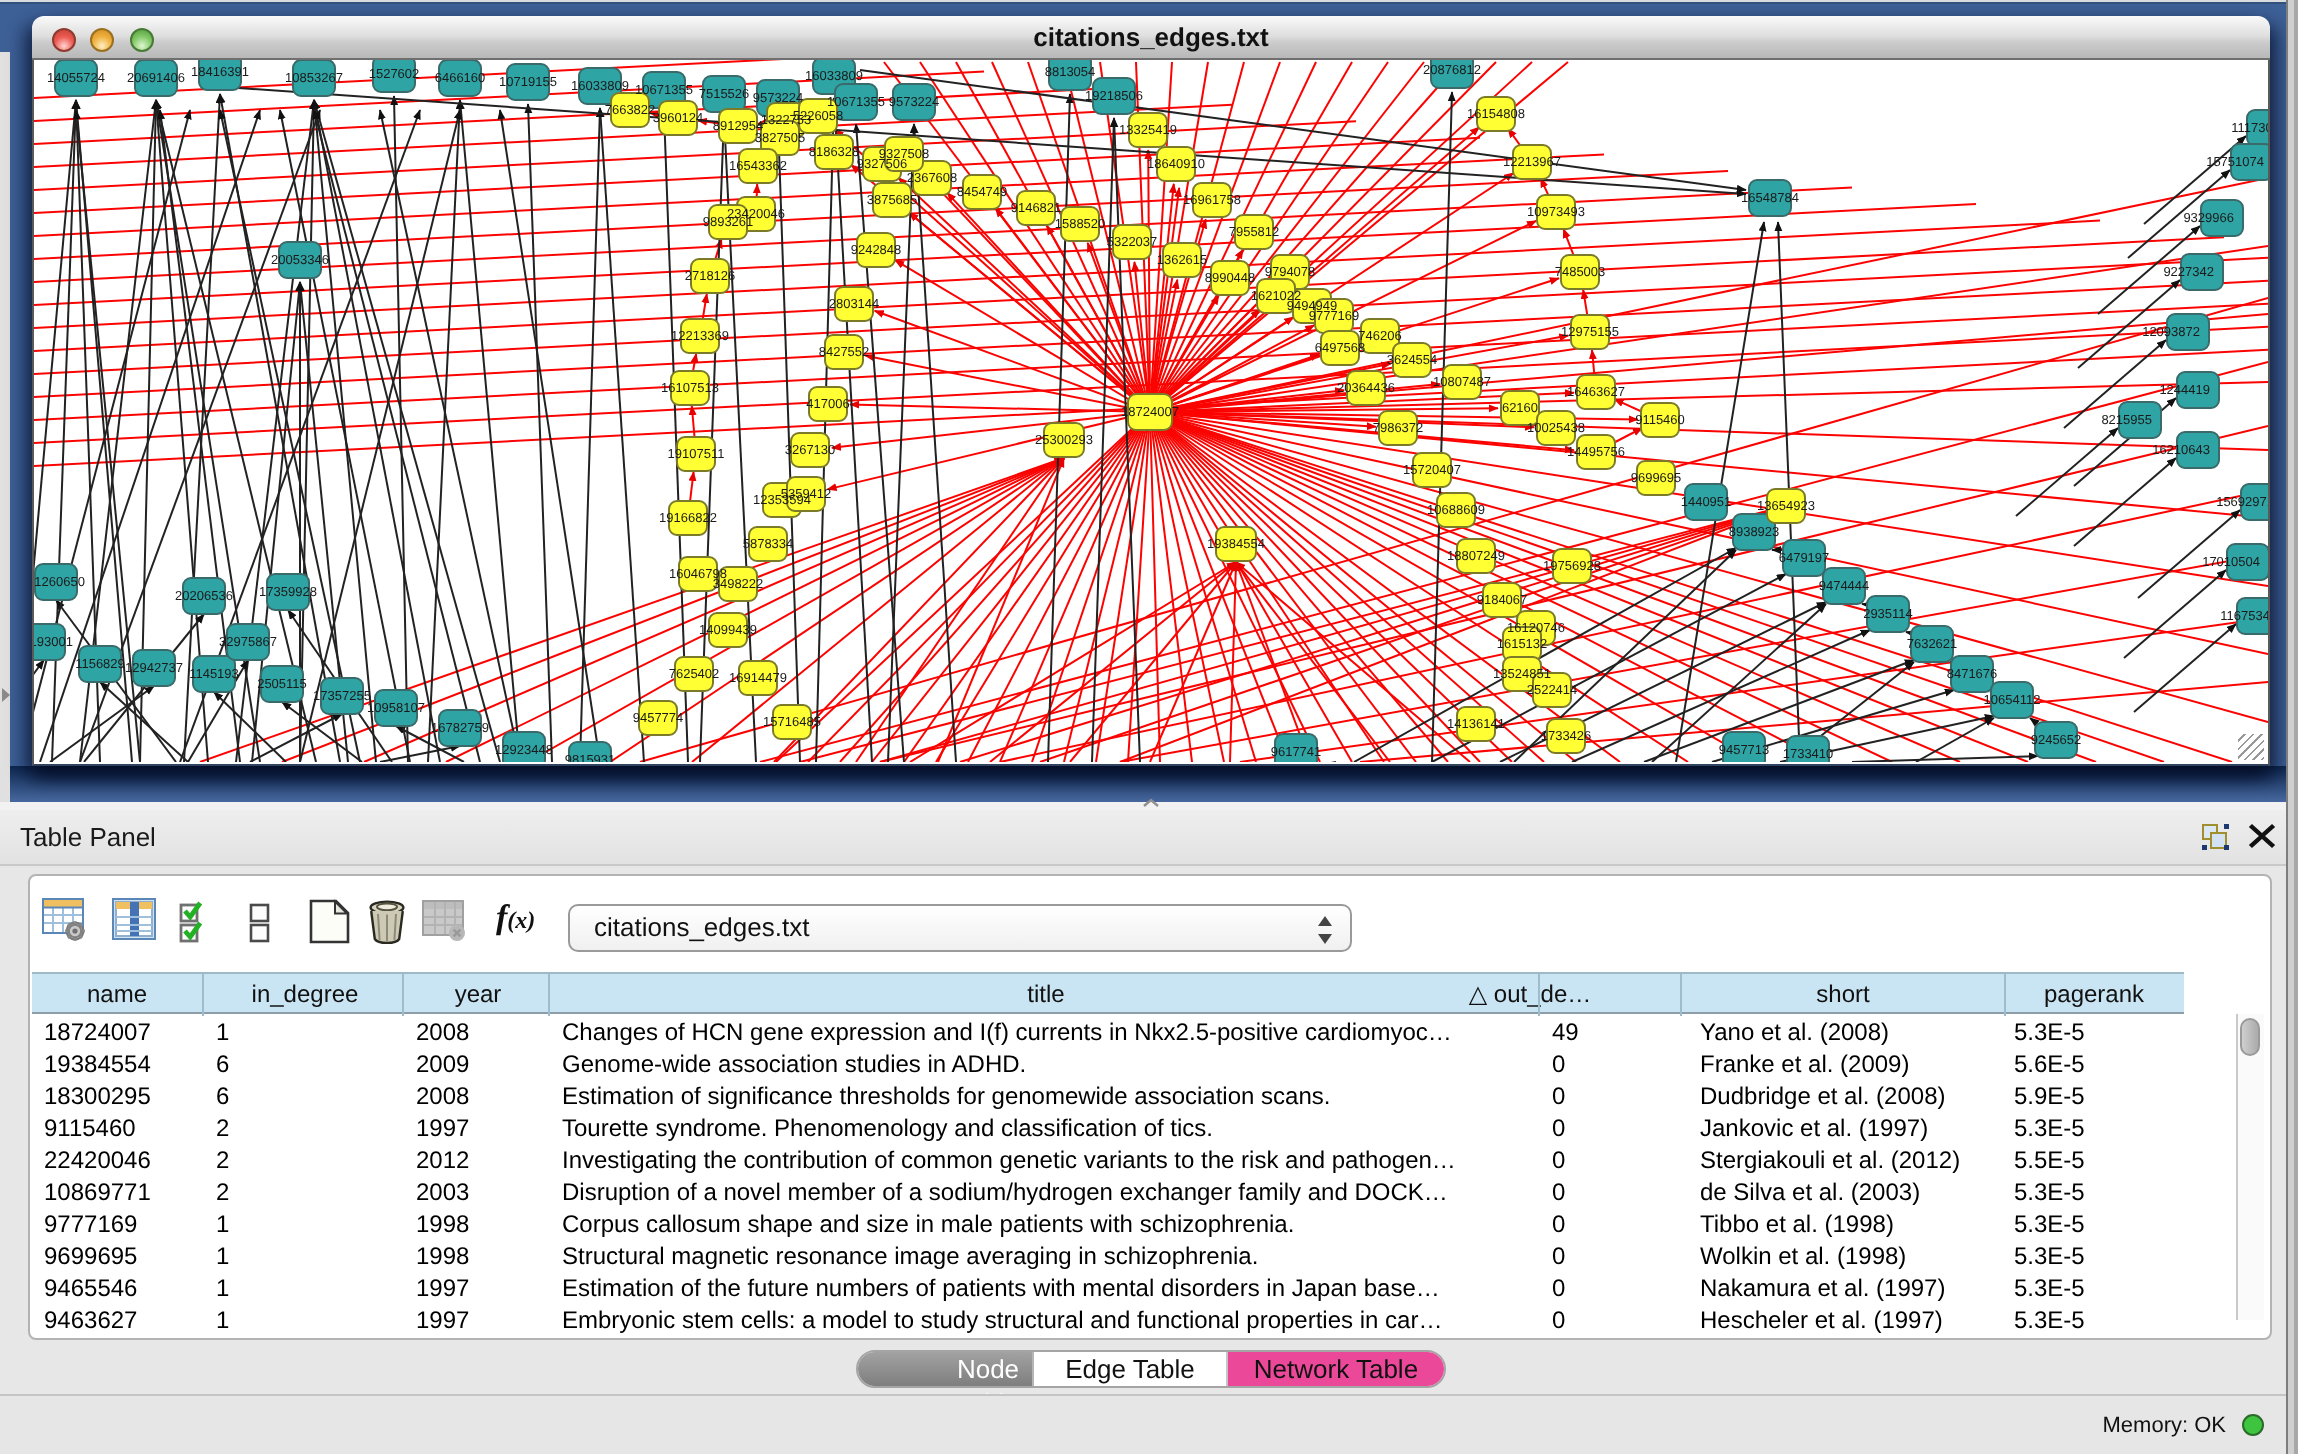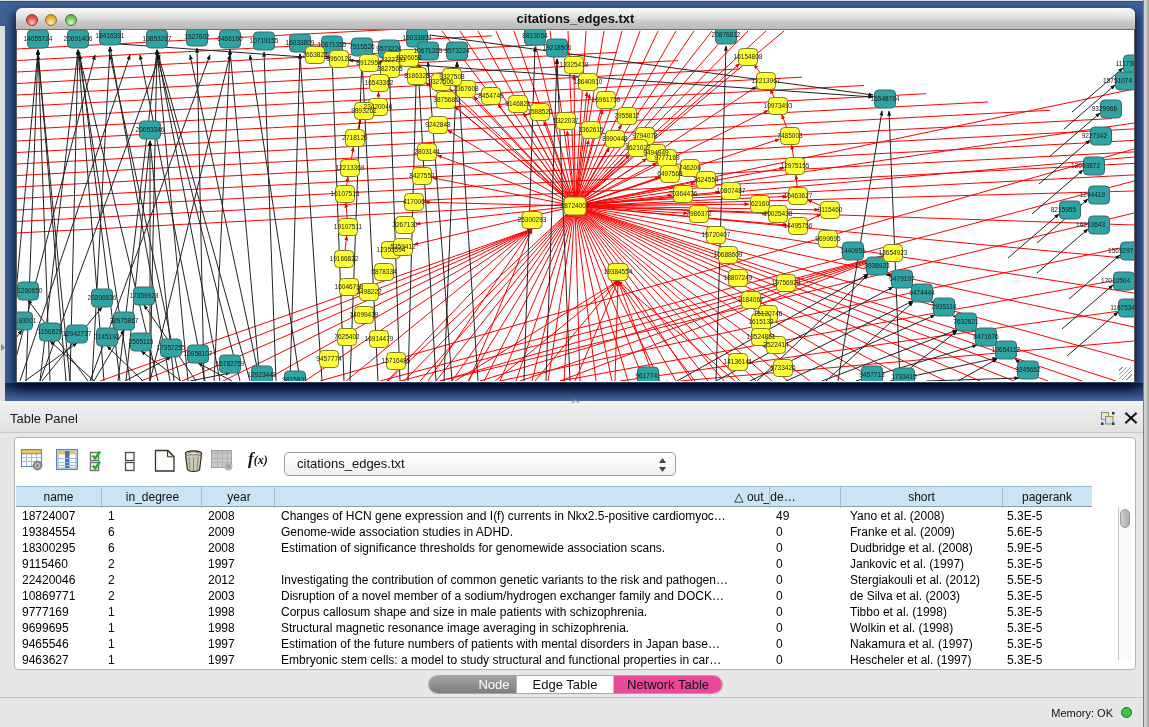--- a/index.html
+++ b/index.html
@@ -736,20 +736,21 @@
   <svg style="position:absolute;right:8px;top:4px" width="9" height="16">
         <path d="M4.5,1 L8,6 L1,6 z" fill="#444"></path>
         <path d="M4.5,15 L8,10 L1,10 z" fill="#444"></path>
       </svg>
 </div>
 
 <div class="abs" id="thead">
   <span style="left:0;width:85px">name</span>
   <span style="left:88px;width:97px">in_degree</span>
   <span style="left:188px;width:70px">year</span>
+  <span style="left:261px;width:492px">title</span>
   <span style="left:714px;width:70px;text-align:center">△ out_de…</span>
   <span style="left:825px;width:161px">short</span>
   <span style="left:986px;width:90px">pagerank</span>
   <i class="colsep" style="left:85px"></i>
       <i class="colsep" style="left:185px"></i>
   <i class="colsep" style="left:258px"></i>
       <i class="colsep" style="left:753px"></i>
   <i class="colsep" style="left:824px"></i>
       <i class="colsep" style="left:986px"></i>
 </div>
@@ -777,20 +778,21 @@
       <span style="left:192px">2008</span>
 <span style="left:265px">Estimation of significance thresholds for genomewide association scans.</span>
       <span style="left:760px">0</span>
       <span style="left:834px">Dudbridge et al. (2008)</span>
 <span style="left:991px">5.9E-5</span>
     </div>
     <div class="trow" style="top:556px">
 <span style="left:6px">9115460</span>
       <span style="left:92px">2</span>
       <span style="left:192px">1997</span>
+<span style="left:265px">Tourette syndrome. Phenomenology and classification of tics.</span>
       <span style="left:760px">0</span>
       <span style="left:834px">Jankovic et al. (1997)</span>
 <span style="left:991px">5.3E-5</span>
     </div>
     <div class="trow" style="top:572px">
 <span style="left:6px">22420046</span>
       <span style="left:92px">2</span>
       <span style="left:192px">2012</span>
 <span style="left:265px">Investigating the contribution of common genetic variants to the risk and pathogen…</span>
       <span style="left:760px">0</span>

